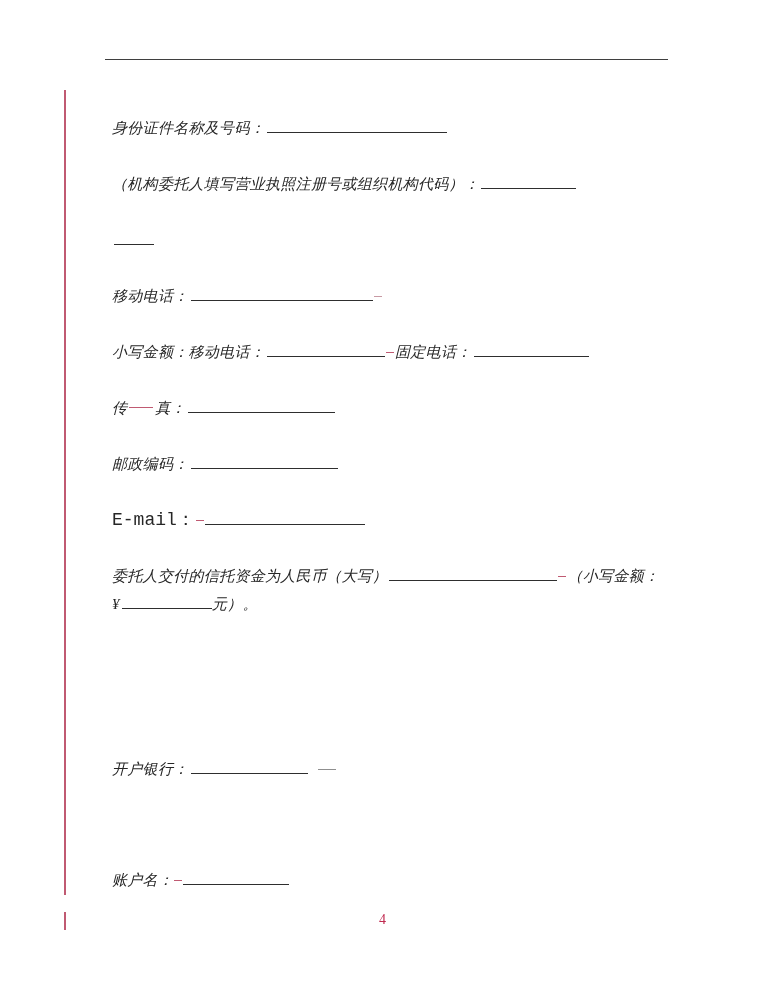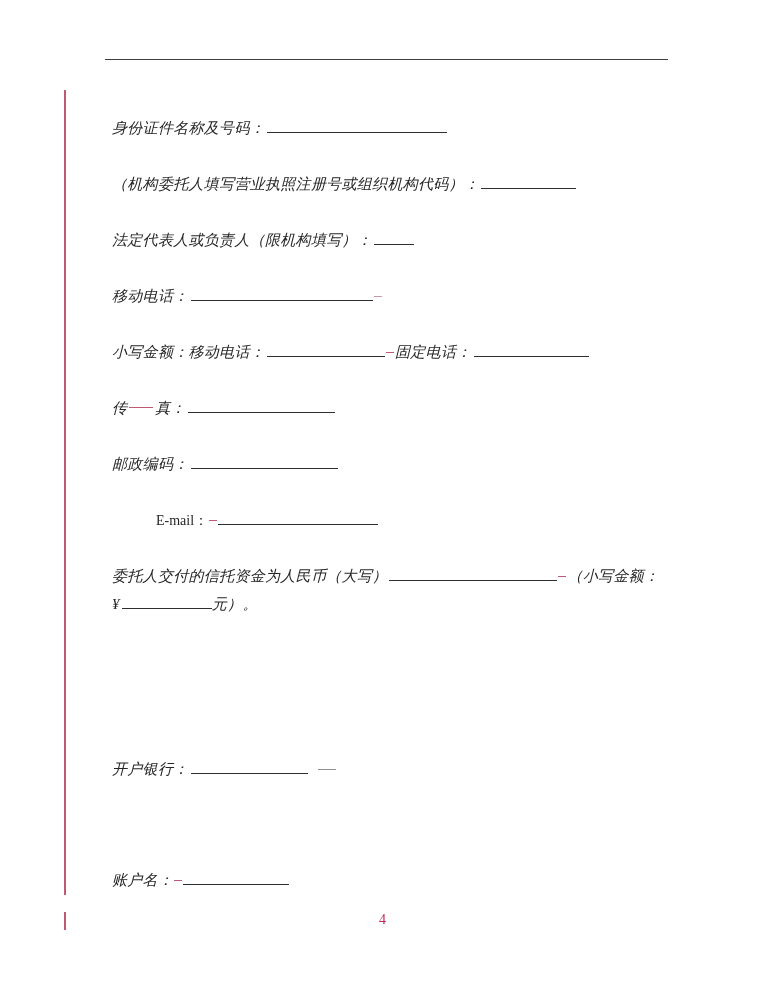--- a/index.html
+++ b/index.html
@@ -19,21 +19,21 @@
   .change-bar {
     position:absolute; left:64px; width:1.6px; background:#c05a72;
   }
   .bar-main { top:90px; height:805px; }
   .bar-footer { top:912px; height:18px; }
   .line {
     position:absolute; left:112px;
     font-size:15px; line-height:19px; white-space:nowrap;
   }
   .zh { font-style:italic; letter-spacing:0.3px; }
-  .mono { font-family:Liberation Serif, serif; font-size:14px;margin-left:44px; }
+  .mono { font-family:Liberation Mono, monospace; font-size:18px; }
   .blank {
     display:inline-block; height:13px;
     border-bottom:1.5px solid #2e2e2e;
     vertical-align:baseline; margin-left:2px;
   }
   .mark-dash {
     display:inline-block; width:8px; height:0;
     border-top:1.6px solid #c05a72;
     vertical-align:4px; margin:0 1px;
   }
@@ -61,21 +61,21 @@
 
   <div class="line zh" style="top:119px">
     <span>身份证件名称及号码：</span><span class="blank" style="width:180px"></span>
   </div>
 
   <div class="line zh" style="top:175px">
     <span>（机构委托人填写营业执照注册号或组织机构代码）：</span><span class="blank" style="width:95px"></span>
   </div>
 
   <div class="line zh" style="top:231px">
-    <span>法定代表人或负责人（限机构填写）：</span><span class="blank" style="width:40px"></span>
+    <span class="blank" style="width:40px"></span>
   </div>
 
   <div class="line zh" style="top:287px">
     <span>移动电话：</span><span class="blank" style="width:182px"></span><span class="mark-dash mark-dash--faint"></span>
   </div>
 
   <div class="line zh" style="top:343px">
     <span>小写金额：移动电话：</span><span class="blank" style="width:118px"></span><span class="mark-dash"></span><span>固定电话：</span><span class="blank" style="width:115px"></span>
   </div>
 

